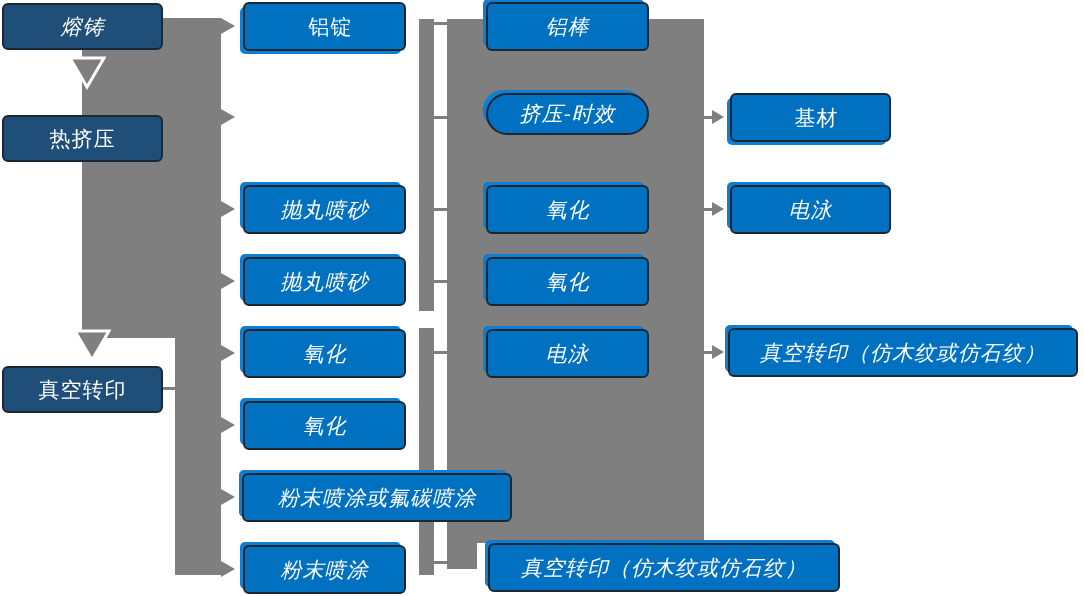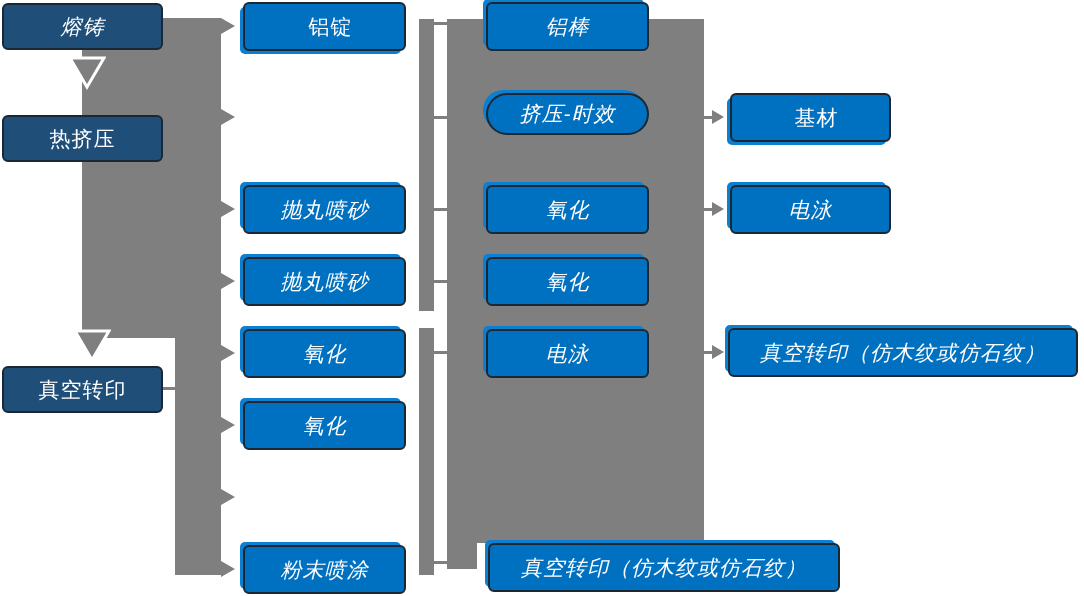--- a/index.html
+++ b/index.html
@@ -91,20 +91,21 @@
 
   <div class="node node-dark" style="left:2px;top:3px;width:161px;height:47px;font-style:italic;">熔铸</div>
   <div class="node node-dark" style="left:2px;top:95px;width:161px;height:47px;margin-top:20px;">热挤压</div>
   <div class="node node-dark" style="left:2px;top:366px;width:161px;height:47px;">真空转印</div>
 
   <div class="node sh-dn" style="left:243px;top:2px;width:163px;height:49px;">铝锭</div>
   <div class="node sh-up" style="left:243px;top:185px;width:163px;height:49px;">抛丸喷砂</div>
   <div class="node sh-up" style="left:243px;top:257px;width:163px;height:49px;">抛丸喷砂</div>
   <div class="node sh-up" style="left:243px;top:329px;width:163px;height:49px;">氧化</div>
   <div class="node sh-up" style="left:243px;top:401px;width:163px;height:49px;">氧化</div>
+  <div class="node sh-up" style="left:242px;top:473px;width:270px;height:49px;">粉末喷涂或氟碳喷涂</div>
   <div class="node sh-up" style="left:243px;top:545px;width:163px;height:49px;">粉末喷涂</div>
 
   <div class="node sh-up" style="left:486px;top:2px;width:163px;height:49px;">铝棒</div>
   <div class="node sh-up" style="left:486px;top:93px;width:163px;height:42px;border-radius:24px;">挤压-时效</div>
   <div class="node sh-up" style="left:486px;top:185px;width:163px;height:49px;">氧化</div>
   <div class="node sh-up" style="left:486px;top:257px;width:163px;height:49px;">氧化</div>
   <div class="node sh-up" style="left:486px;top:329px;width:163px;height:49px;">电泳</div>
   <div class="node sh-up" style="left:488px;top:543px;width:352px;height:49px;">真空转印（仿木纹或仿石纹）</div>
 
   <div class="node sh-dn" style="left:730px;top:93px;width:161px;height:49px;">基材</div>

